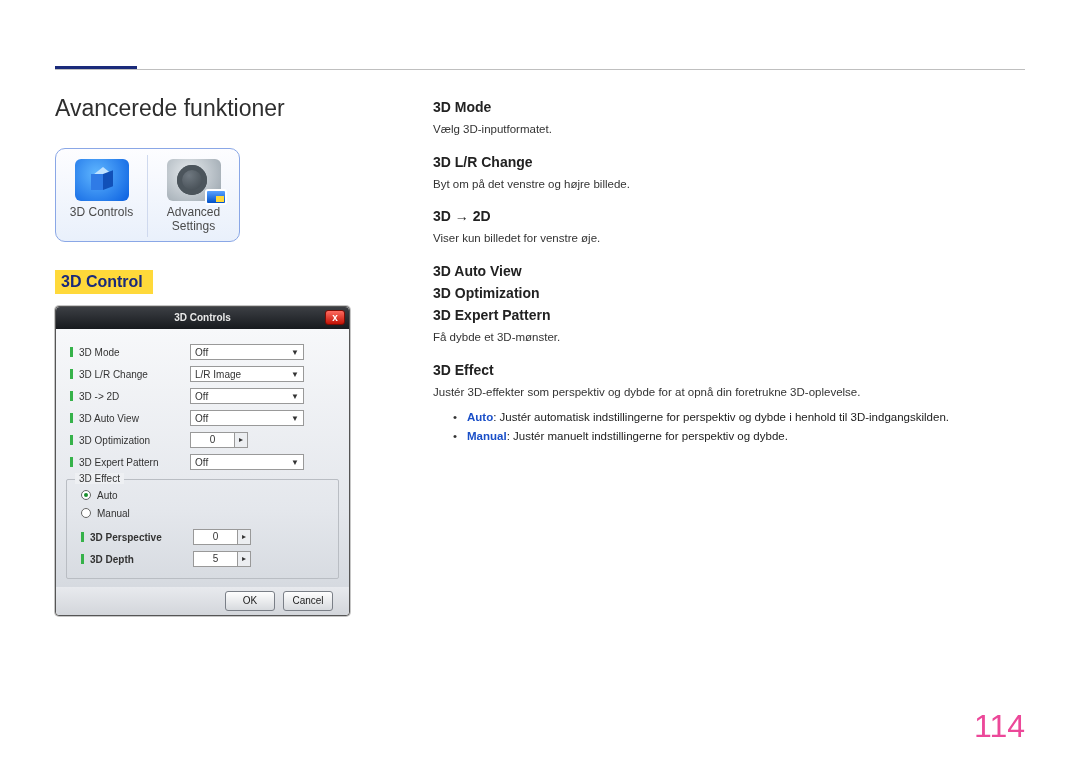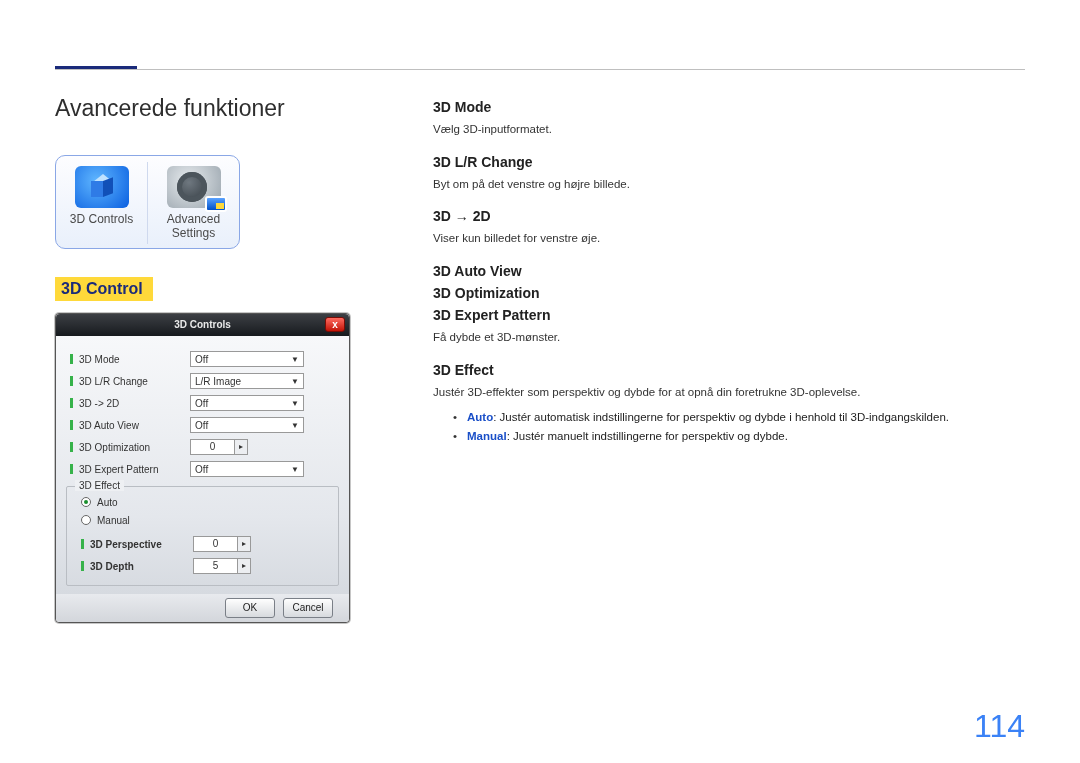--- a/index.html
+++ b/index.html
@@ -40,21 +40,21 @@
     flex: 0 0 330px;
   }
   .right-col {
     flex: 1;
     padding-top: 4px;
   }
   h1.page-title {
     font-size: 23px;
     font-weight: 400;
     color: #2e2e2e;
-    margin-bottom: 33px;
+    margin-bottom: 26px;
   }
   
   .icon-panel {
     width: 185px;
     border: 1px solid #8aa7e6;
     border-radius: 10px;
     display: flex;
     background: linear-gradient(#fdfdff,#e9f0fb);
     padding: 6px 0 4px 0;
     margin-bottom: 28px;
@@ -237,21 +237,21 @@
     line-height:1.45;
   }
   .rc ul { list-style:none; padding-left:20px; margin:-8px 0 16px 0; }
   .rc li { font-size:11.5px; line-height:1.6; position:relative; padding-left:14px; }
   .rc li::before{
     content:"•"; position:absolute; left:0; color:#333;
   }
   .kw { color:#1a4fc8; font-weight:700; }
   .page-num {
     position:absolute; right:55px; bottom:18px;
-    font-size:32px; color:#3b82f6; font-weight:300;
+    font-size:32px; color:#ec4899; font-weight:300;
   }
 </style>
 </head>
 <body>
 
 <div class="rule-bar"></div>
 <div class="rule-line"></div>
 
 <div class="page">
   <div class="cols">

